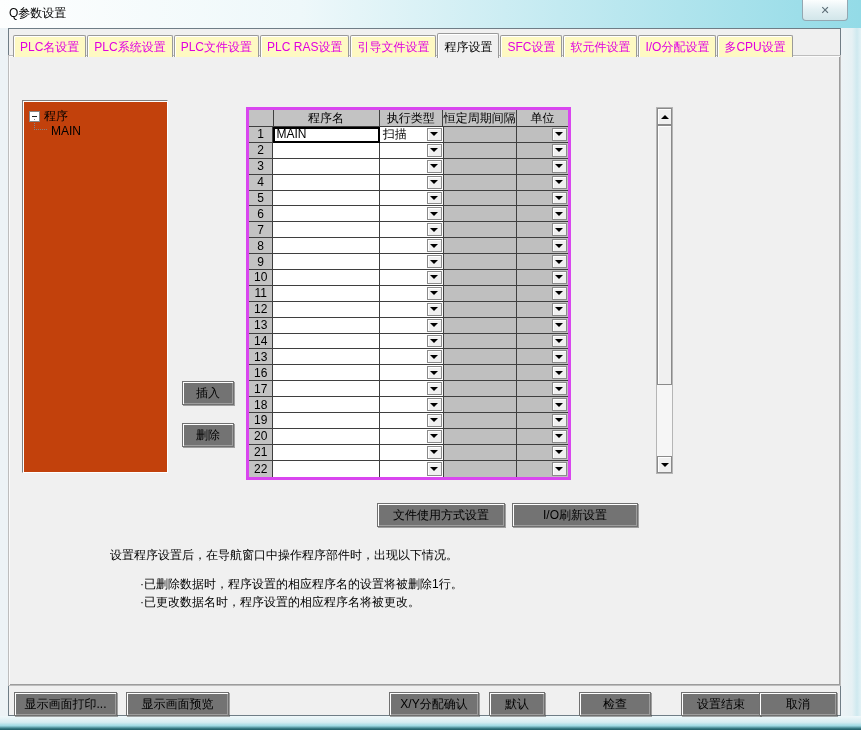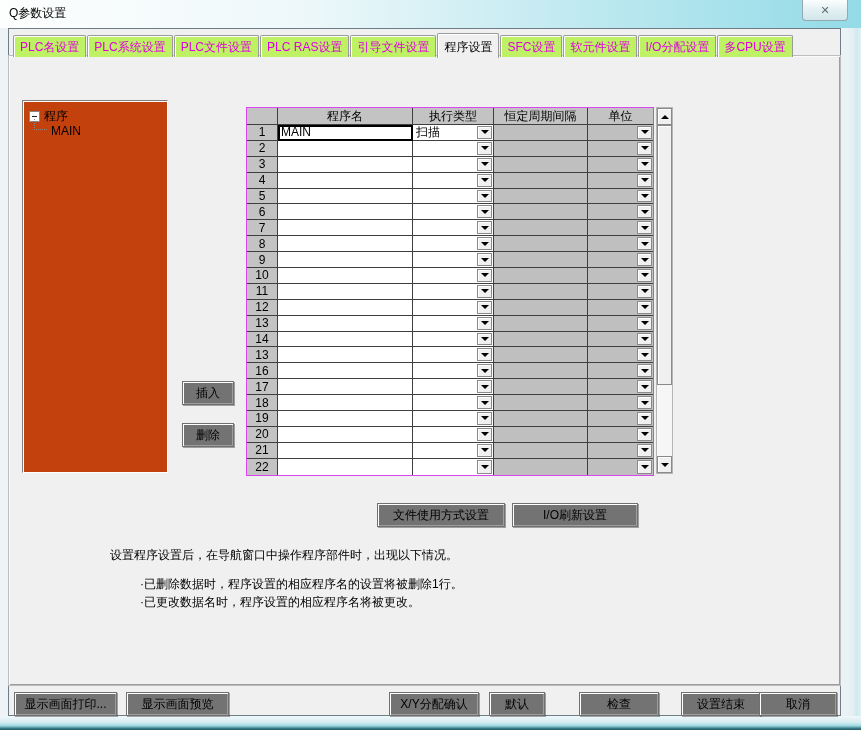--- a/index.html
+++ b/index.html
@@ -21,21 +21,21 @@
   .frame-right { position:absolute; right:0; top:28px; width:20px; bottom:14px;
     background:linear-gradient(to right,#edf3f6 0%,#e6f1f4 55%,#cfe9ef 80%,#e2f2f6 100%); }
   .frame-left { position:absolute; left:0; top:28px; width:8px; bottom:14px; background:#edf3f6; }
 
   
   .client { position:absolute; left:8px; top:28px; width:833px; height:688px;
     background:#f0f0f0; border:1px solid #6f7d86; }
 
   
   .tabs { position:absolute; left:13px; top:33px; display:flex; align-items:flex-end; z-index:3; }
-  .tab { height:22px; padding:3px 6px 2px 6px; background:#bef264; color:#e000e0;
+  .tab { height:22px; padding:3px 6px 2px 6px; background:#fef9c3; color:#e000e0;
     border:1px solid #9a9a9a; border-bottom:none; border-radius:2px 2px 0 0;
     box-shadow:inset 1px 1px 0 #fff; margin-right:1px; white-space:nowrap; }
   .tab.active { height:25px; padding-top:5px; color:#000; position:relative; z-index:4;
     margin-bottom:-1px; background:#f0f0f0; }
 
   .panel { position:absolute; left:8px; top:55px; width:833px; height:631px; background:#f0f0f0;
     border:1px solid #bdbdbd; box-shadow:inset 1px 1px 0 #fbfbfb, inset -1px -1px 0 #9c9c9c; z-index:2; }
 
   
   .tree { position:absolute; left:22px; top:100px; width:146px; height:373px; background:#c2410c;
@@ -53,27 +53,27 @@
     display:flex; align-items:center; justify-content:center; font-size:12px; color:#000;
     white-space:nowrap; z-index:3; }
   .btn-insert { left:182px; top:381px; width:52px; height:24px; }
   .btn-delete { left:182px; top:423px; width:52px; height:24px; }
   .btn-file   { left:377px; top:503px; width:128px; height:24px; }
   .btn-io     { left:512px; top:503px; width:126px; height:24px; }
   .btn-print   { left:14px;  top:692px; width:103px; height:24px; }
   .btn-preview { left:126px; top:692px; width:103px; height:24px; }
   .btn-xy      { left:389px; top:692px; width:90px;  height:24px; }
   .btn-default { left:489px; top:692px; width:56px;  height:24px; }
-  .btn-check   { left:579px; top:692px; width:80px;  height:24px; }
+  .btn-check   { left:579px; top:692px; width:72px;  height:24px; }
   .btn-finish  { left:669px; top:692px; width:80px;  height:24px;margin-left:12px; }
   .btn-cancel  { left:759px; top:692px; width:78px;  height:24px; }
 
   
   .table { position:absolute; left:246px; top:107px; z-index:3; }
-  .grid { width:408px; border:1px solid #d946ef; background:#fff; }
+  .grid { width:325px; border:3px solid #d946ef; background:#fff; }
   .trow, .thead { display:flex; }
   .cell { border-right:1px solid #3f3f3f; border-bottom:1px solid #3f3f3f; position:relative;
     overflow:hidden; display:flex; align-items:center; }
   .cell:last-child { border-right:none; }
   .thead .cell { height:17px; background:#c3c3c3; justify-content:center; font-size:12px; }
   .trow .cell { height:15.9px; }
   .trow:last-child .cell { border-bottom:none; }
   .c0 { width:31px; background:#c3c3c3; justify-content:center; }
   .c1 { width:135px; background:#fff; padding-left:3px; }
   .c2 { width:81px; background:#fff; padding-left:3px; }

